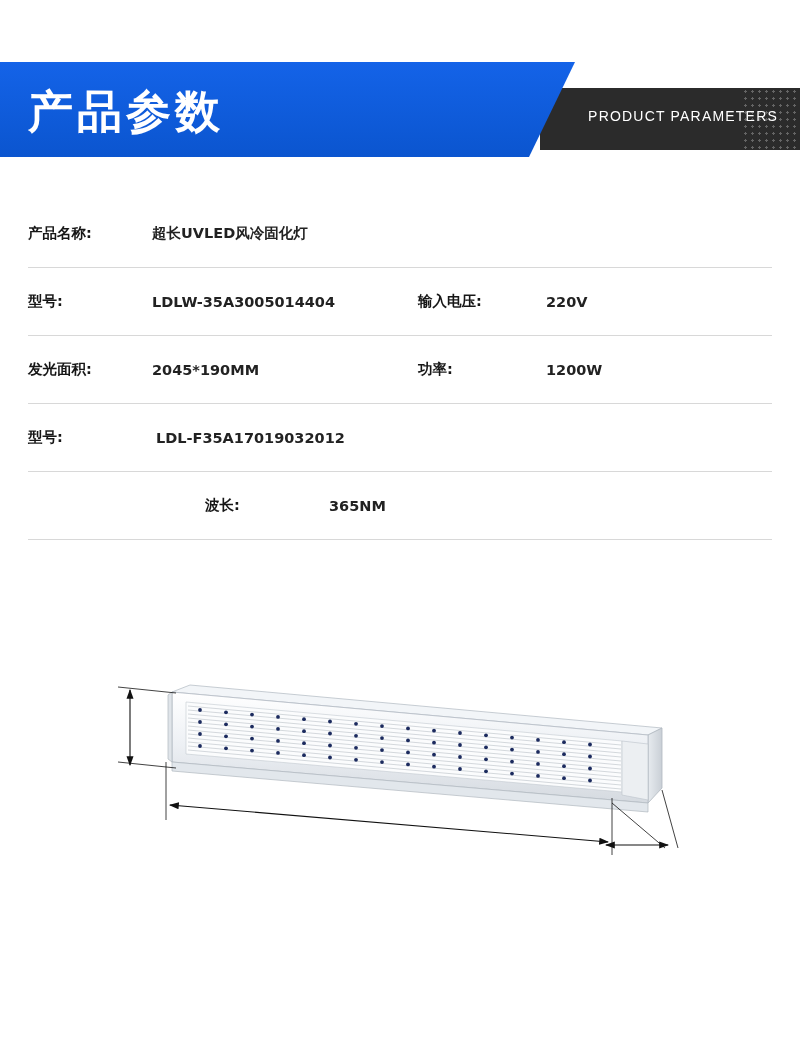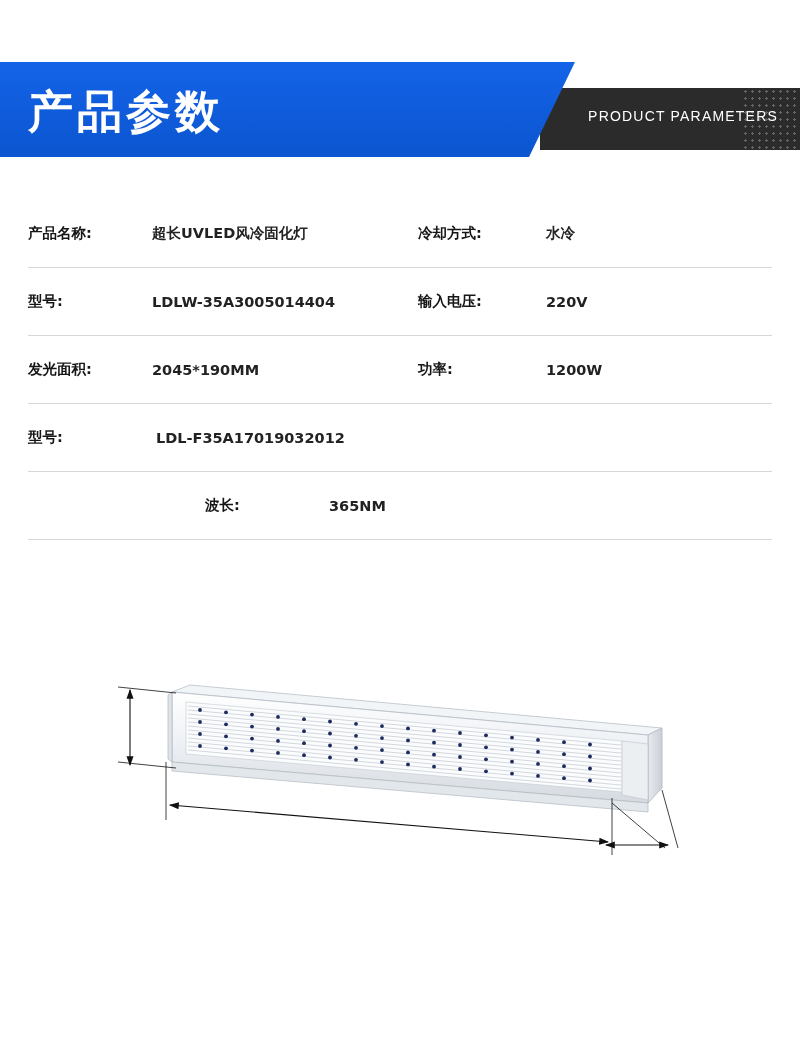--- a/index.html
+++ b/index.html
@@ -143,24 +143,20 @@
   <div class="header-title">产品参数</div>
   <div class="header-en">PRODUCT  PARAMETERS</div>
 </div>
 
 <div class="spec-wrap">
 
   <div class="spec-row">
     <div class="spec-cell left">
       <span class="spec-label">产品名称:</span>
       <span class="spec-value">超长UVLED风冷固化灯</span>
-    </div>
-    <div class="spec-cell right">
-      <span class="spec-label">冷却方式:</span>
-      <span class="spec-value">水冷</span>
     </div>
   </div>
 
   <div class="spec-row">
     <div class="spec-cell left">
       <span class="spec-label">型号:</span>
       <span class="spec-value">LDLW-35A3005014404</span>
     </div>
     <div class="spec-cell right">
       <span class="spec-label">输入电压:</span>

